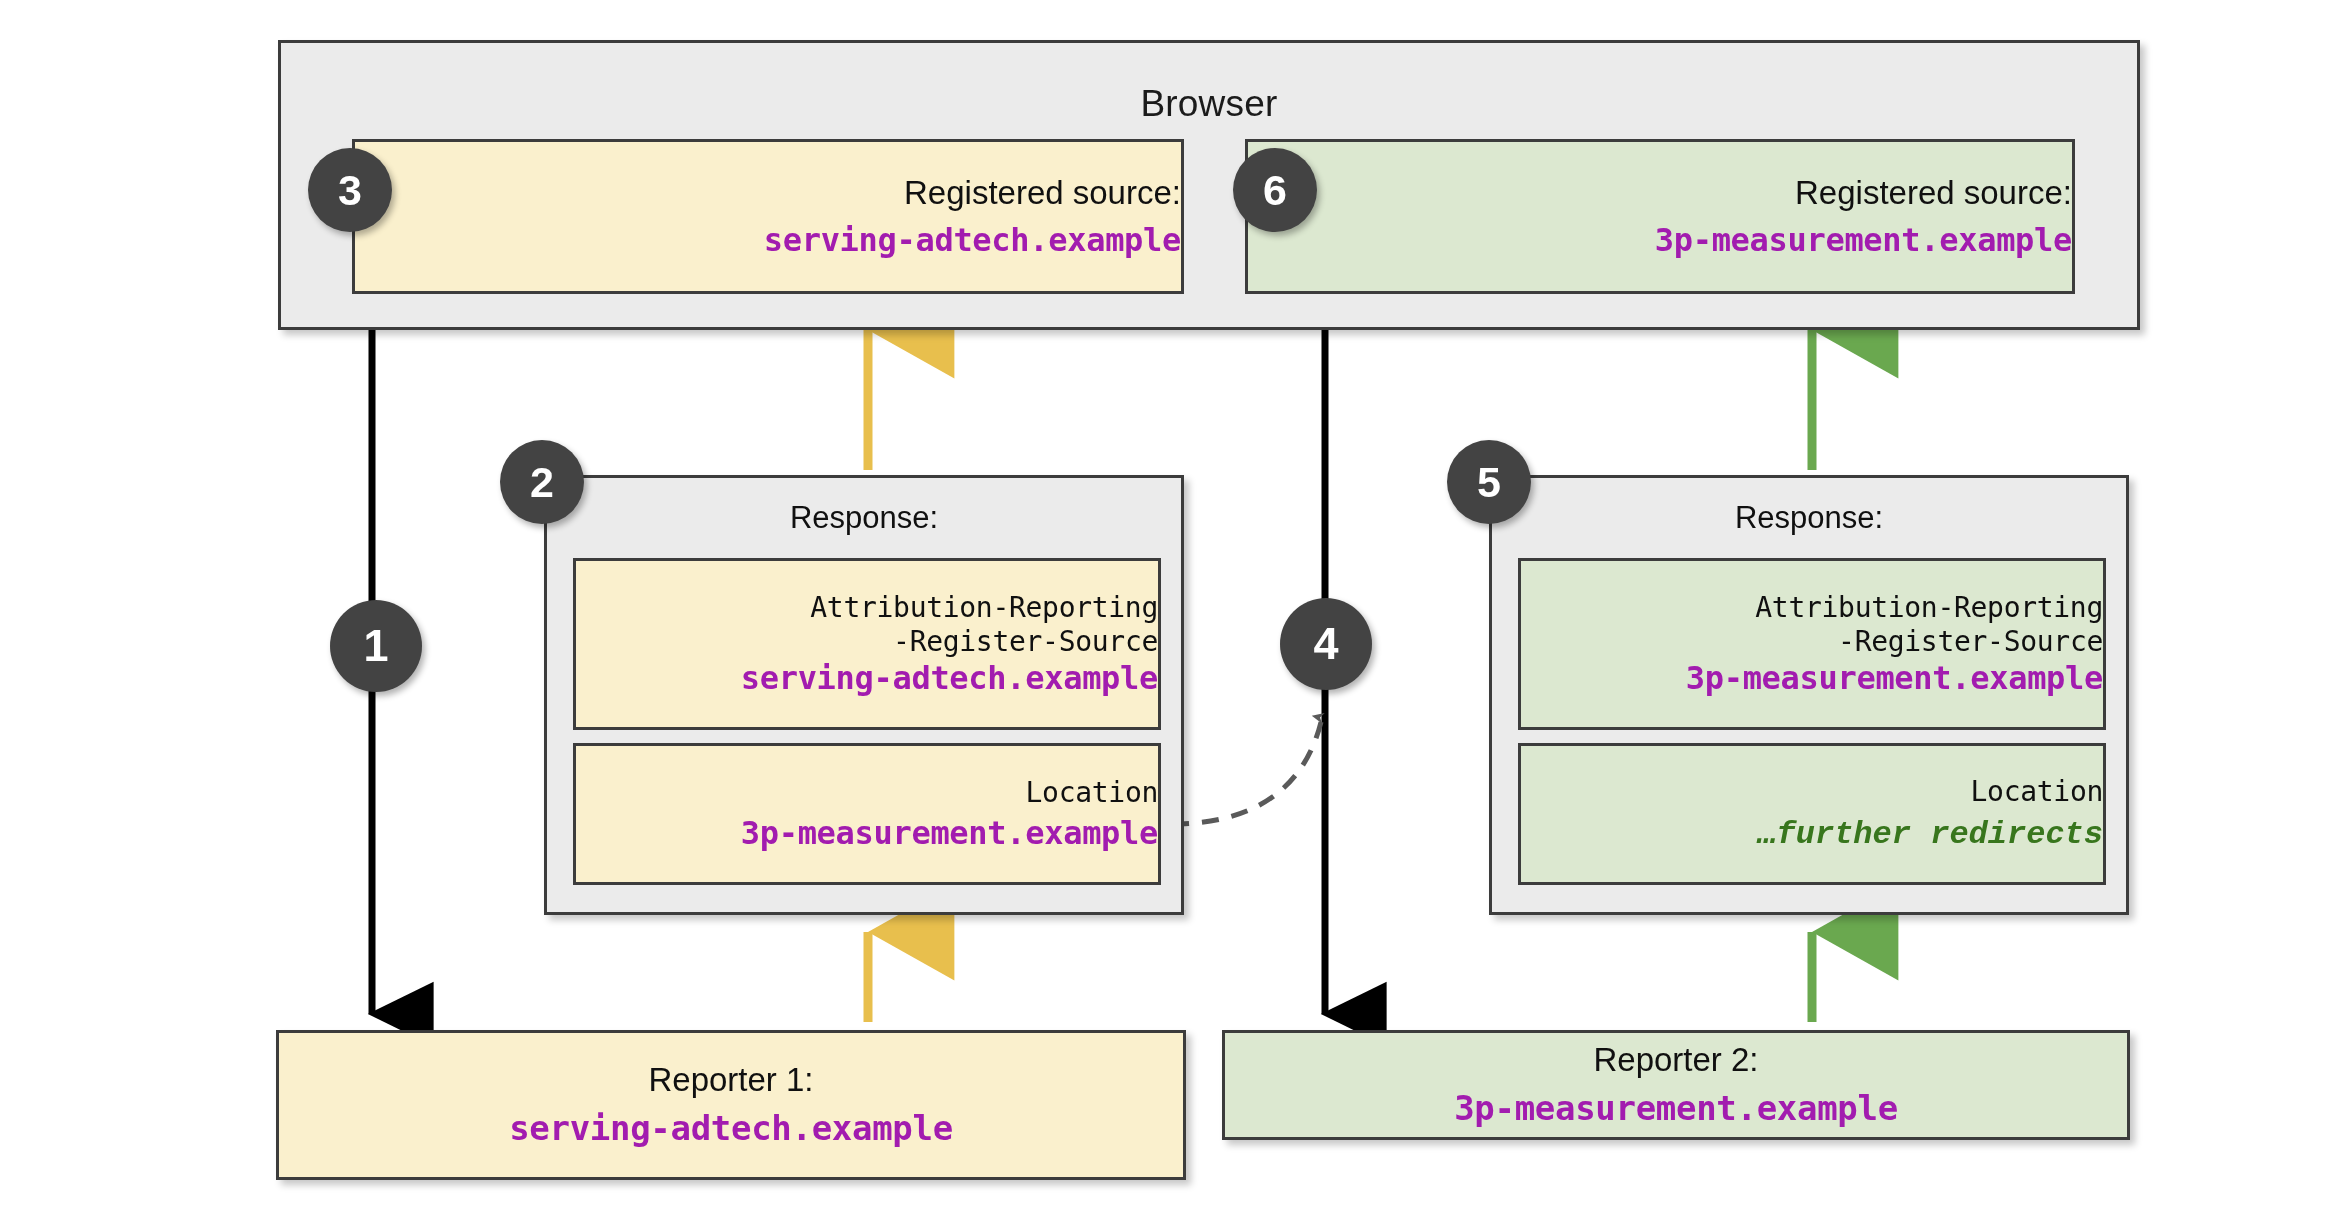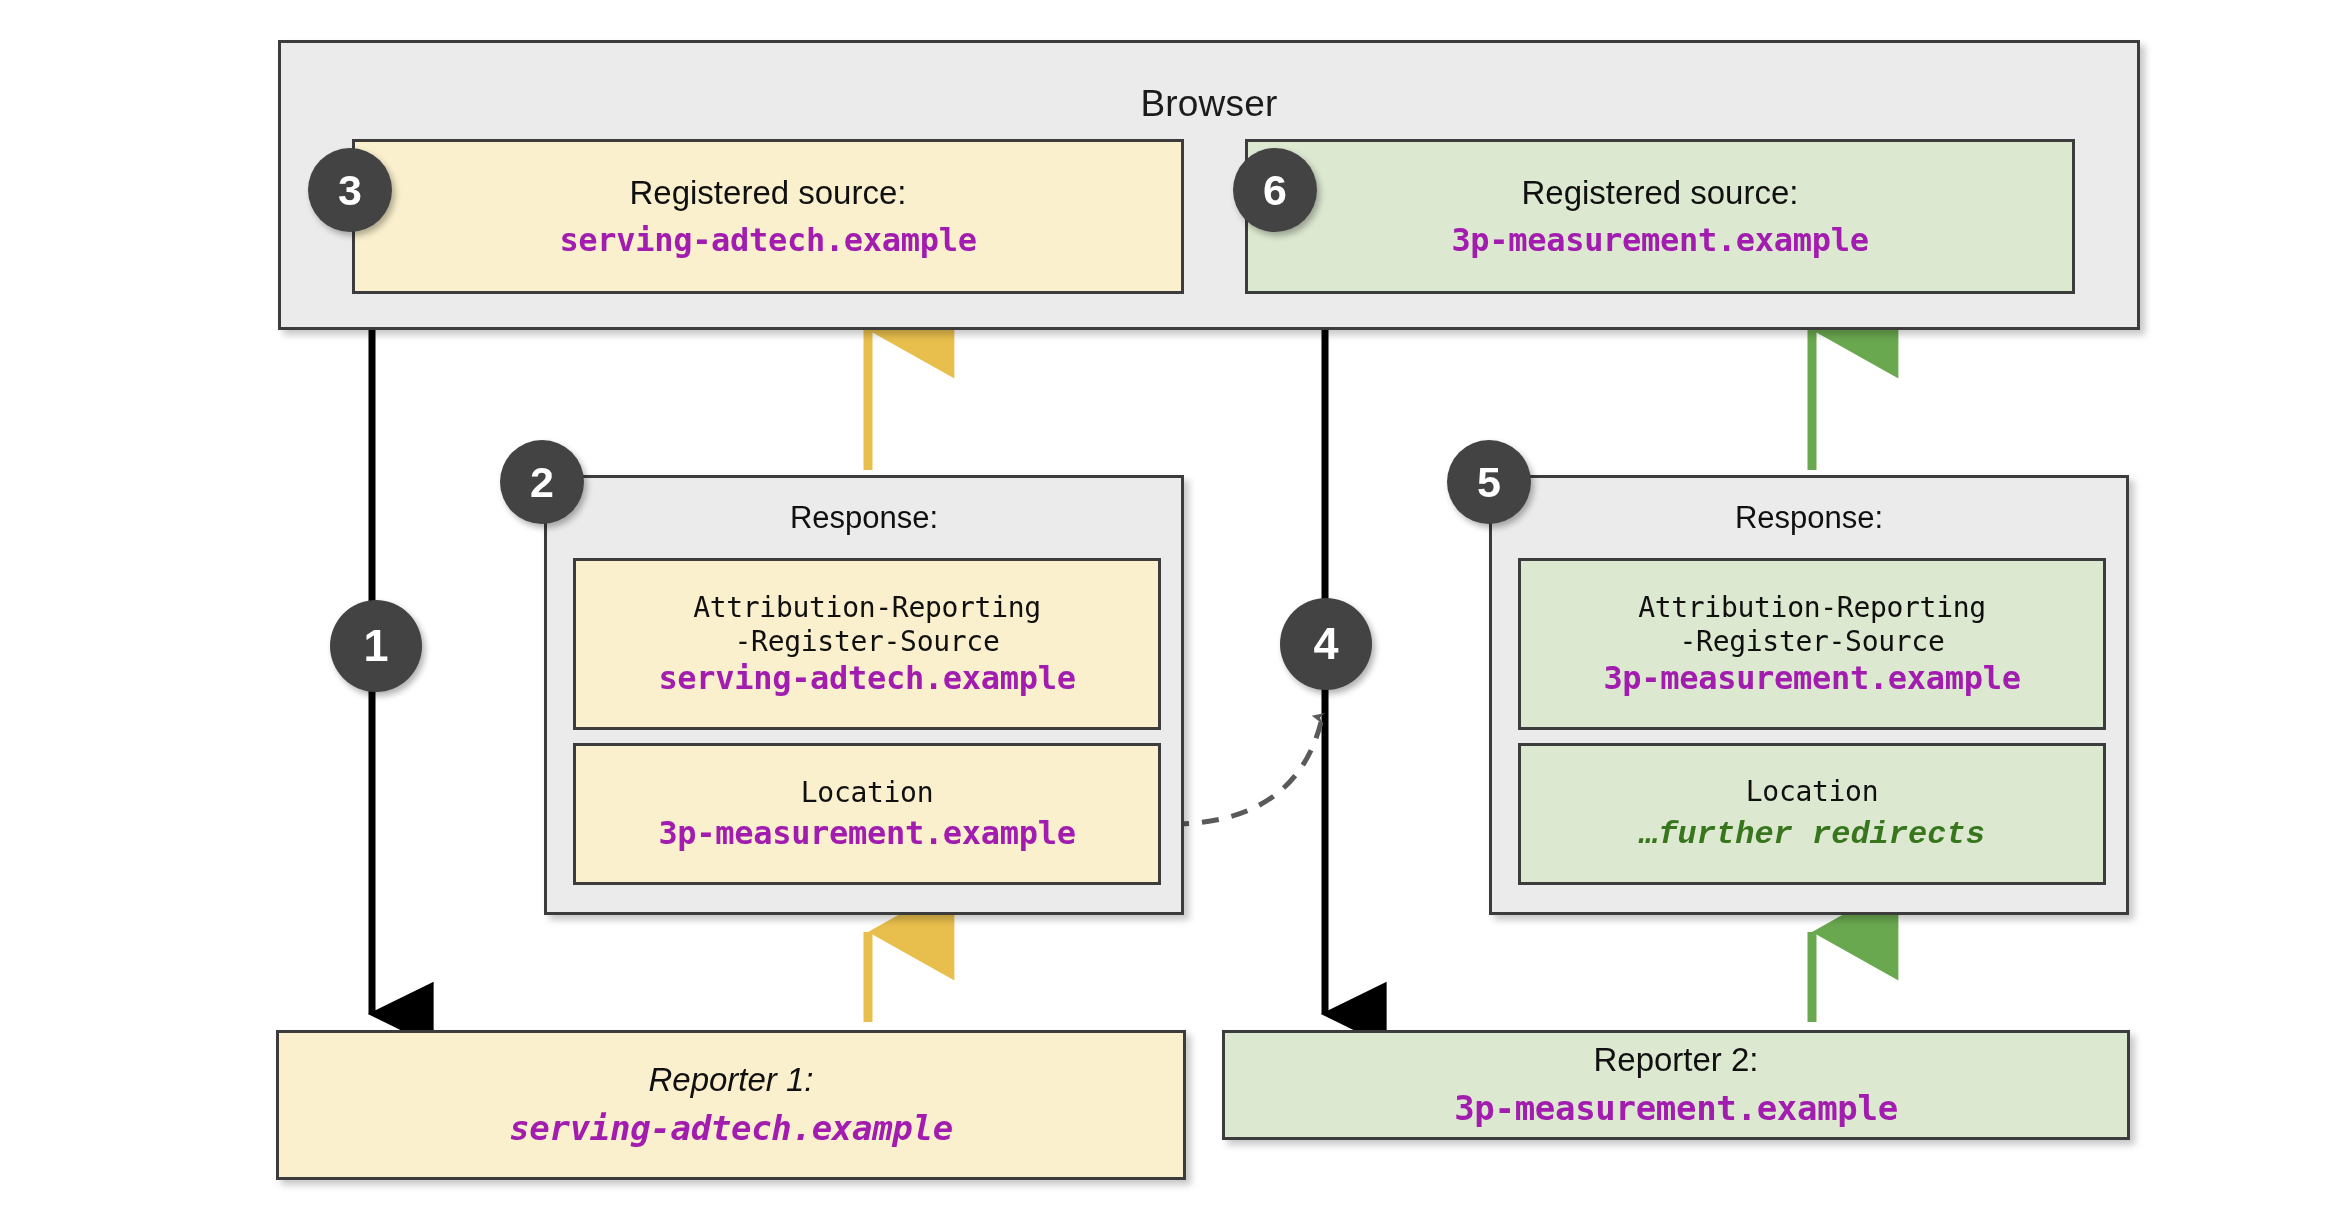--- a/index.html
+++ b/index.html
@@ -31,21 +31,21 @@
   .box {
     position: absolute;
     box-sizing: border-box;
     border: 3px solid #3c3c3c;
     box-shadow: 5px 5px 7px rgba(0,0,0,0.22);
     display: flex;
     flex-direction: column;
     align-items: center;
     justify-content: center;
   }
-  .box.plain { box-shadow: none; }
+  .box.plain { box-shadow: none; align-items: flex-end; }
 
   .browser-frame {
     background: #ebebeb;
     align-items: center;
     justify-content: flex-start;
   }
   .browser-title {
     margin-top: 40px;
     font-size: 37px;
     color: #1b1b1b;
@@ -208,21 +208,21 @@
       <div class="mono">3p-measurement.example</div>
     </div>
 
     <div class="box panel-green plain" style="left:26px; top:265px; width:588px; height:142px; position:absolute;">
       <div class="mono-dark">Location</div>
       <div class="ital" style="margin-top:6px;font-family:Liberation Mono, monospace;">…further redirects</div>
     </div>
   </div>
   <div class="badge" style="left:1447px; top:440px;">5</div>
 
-  <div class="box panel-yellow" style="left:276px; top:1030px; width:910px; height:150px;font-style:italic;">
+  <div class="box panel-yellow" style="left:276px; top:1030px; width:910px; height:150px;">
     <div class="cap">Reporter 1:</div>
     <div class="mono" style="margin-top:8px; font-size:34px;">serving-adtech.example</div>
   </div>
 
   <div class="box panel-green" style="left:1222px; top:1030px; width:908px; height:110px;">
     <div class="cap">Reporter 2:</div>
     <div class="mono" style="margin-top:8px; font-size:34px;">3p-measurement.example</div>
   </div>
 
   <div class="badge" style="left:330px; top:600px; width:92px; height:92px; font-size:45px;">1</div>

